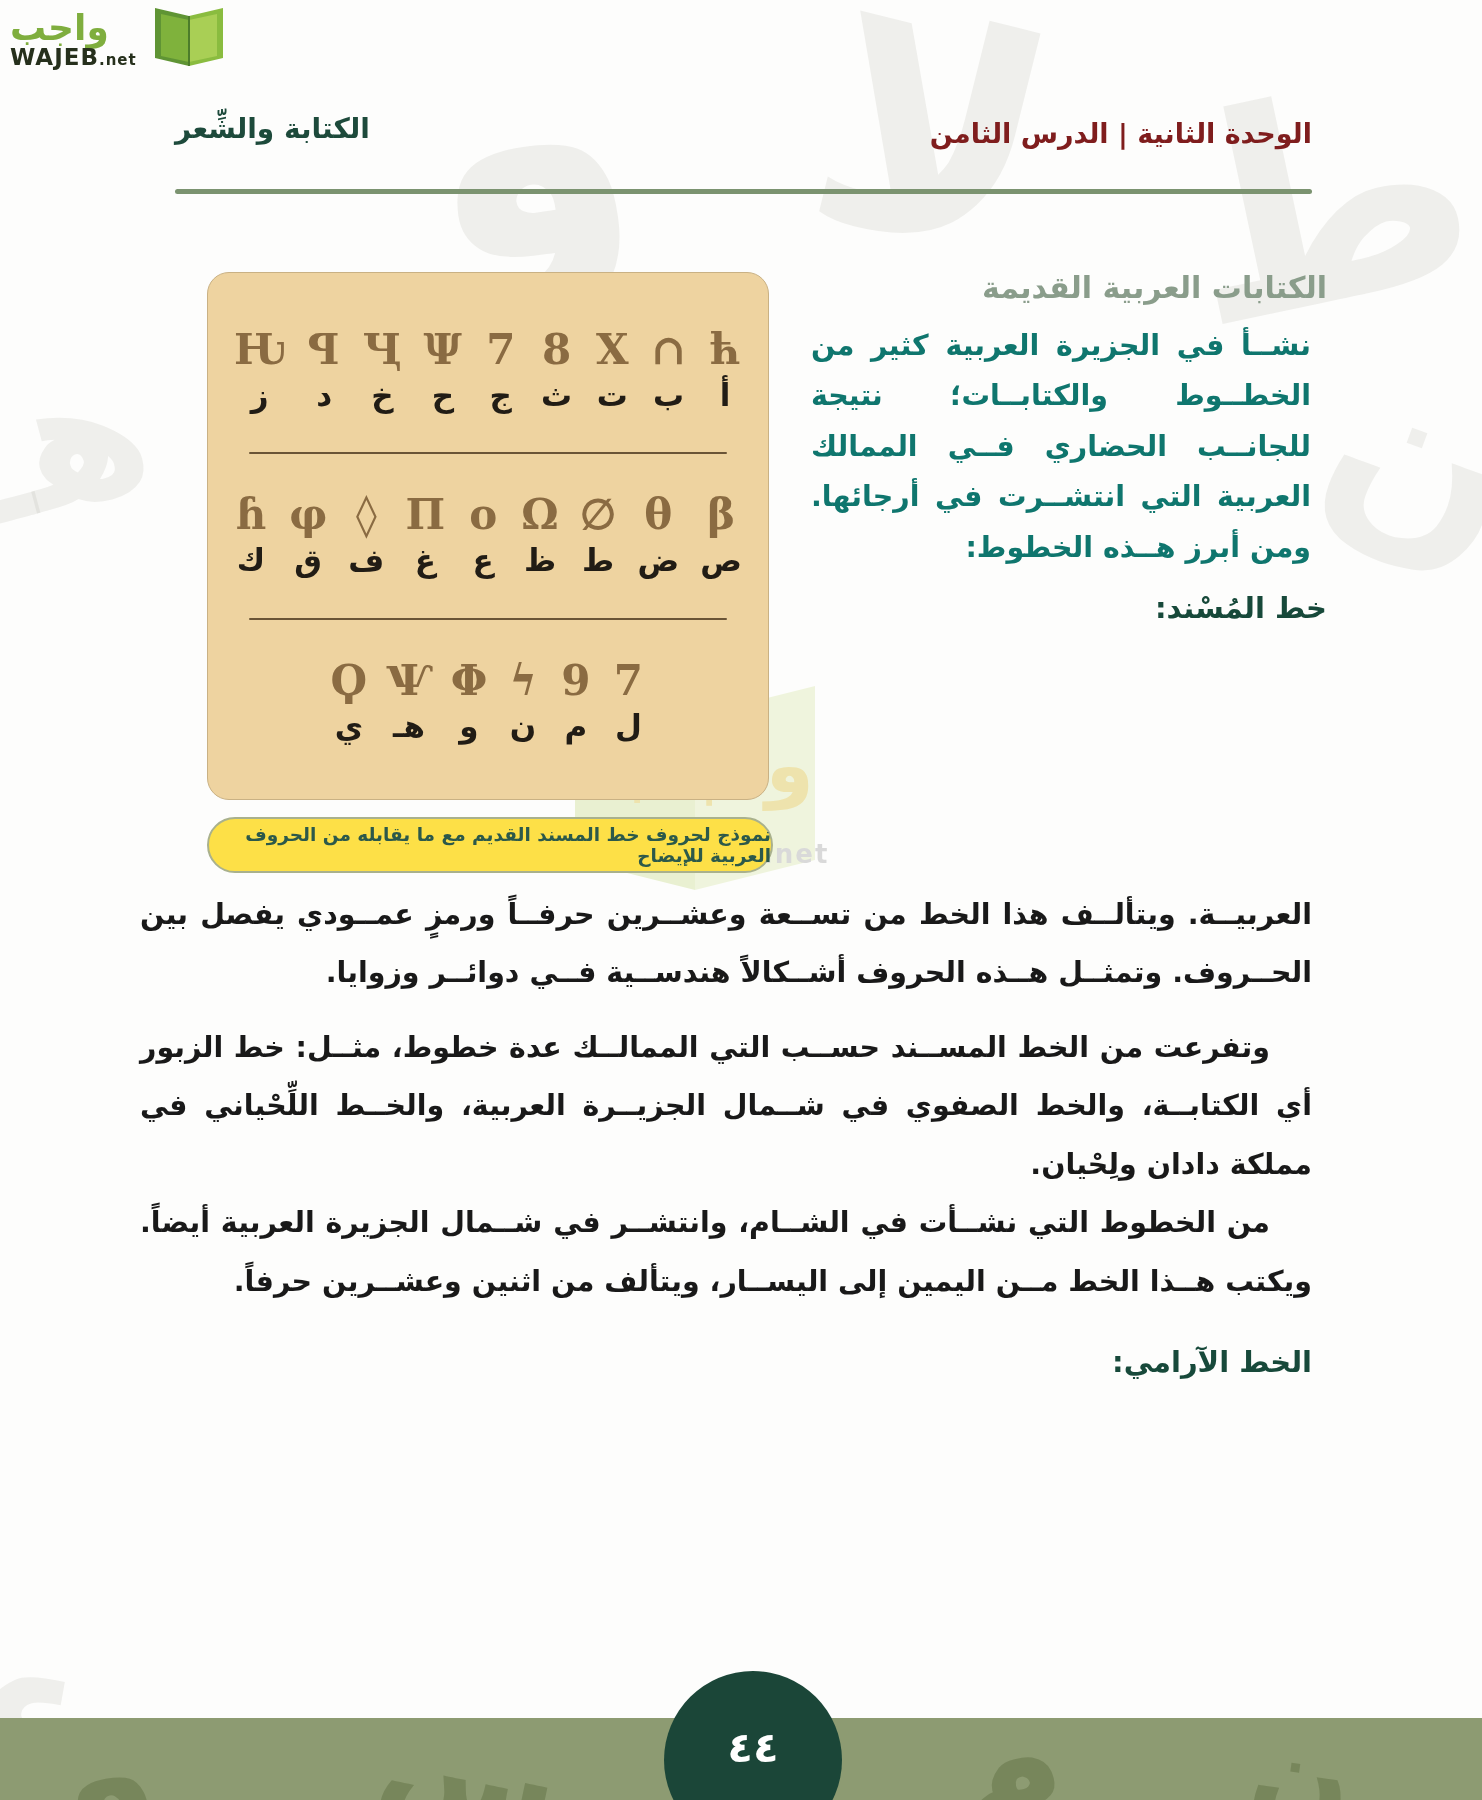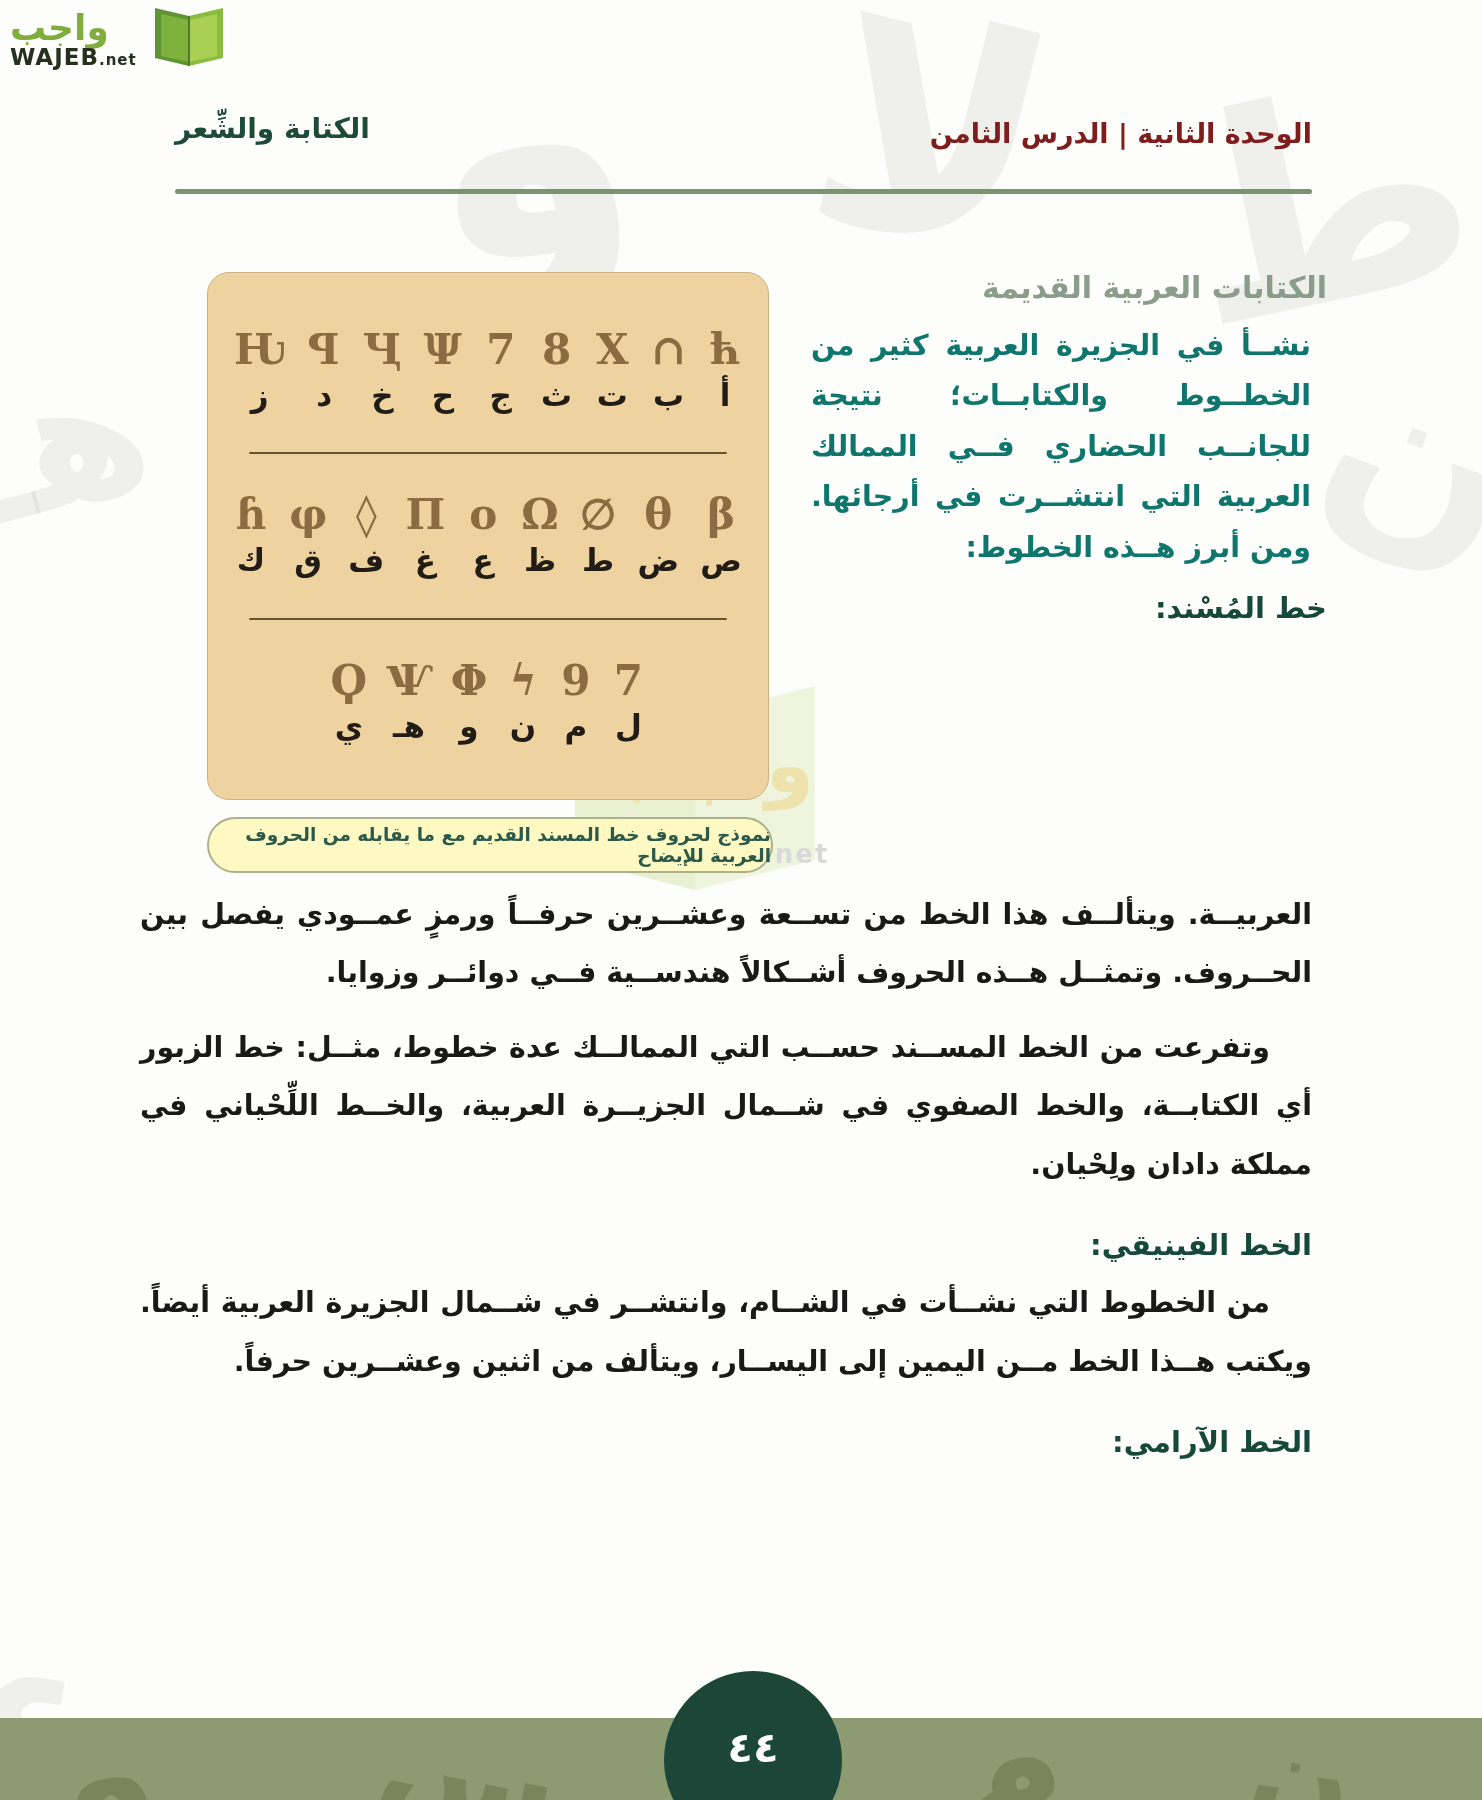--- a/index.html
+++ b/index.html
@@ -31,21 +31,21 @@
   .musnad-box{position:absolute;left:207px;top:272px;width:562px;height:528px;background:#eed3a0;border:1px solid #c9b184;border-radius:22px;z-index:2;display:flex;flex-direction:column;justify-content:space-evenly;padding:18px 26px;box-sizing:border-box;}
   .m-row{display:flex;direction:rtl;justify-content:space-between;}
   .m-row.narrow{width:62%;margin:0 auto;}
   .m-cell{display:flex;flex-direction:column;align-items:center;gap:4px;min-width:34px;}
   .m-glyph{font-family:"DejaVu Serif",serif;font-size:42px;line-height:1.1;color:#8a6b42;font-weight:bold;}
   .m-glyph.flip{display:inline-block;transform:scaleX(-1);}
   .m-letter{font-size:31px;font-weight:bold;color:#211c15;line-height:1.2;}
   .m-div{height:2px;background:#6a5436;width:94%;margin:2px auto;border-radius:1px;}
 
   
-  .caption{position:absolute;left:207px;top:817px;width:562px;height:52px;background:#fef9c3;border:2px solid #a9b18d;border-radius:28px;display:flex;align-items:center;justify-content:center;z-index:2;}
+  .caption{position:absolute;left:207px;top:817px;width:562px;height:52px;background:#fde047;border:2px solid #a9b18d;border-radius:28px;display:flex;align-items:center;justify-content:center;z-index:2;}
   .caption span{color:#2c594a;font-size:18.5px;font-weight:bold;direction:rtl;}
 
   
   .right-col{position:absolute;top:270px;right:155px;width:532px;z-index:2;direction:rtl;text-align:justify;}
   .h-sage{color:#8a9d8b;font-size:30px;font-weight:bold;margin:0 0 10px;}
   .h-green{color:#17493a;font-size:29px;font-weight:bold;margin:18px 0 8px;}
   .body-text{color:#0f766e;font-size:28.5px;font-weight:bold;line-height:1.77;margin:16px;}
   .right-col .body-text{text-align:justify;}
 
   
@@ -214,21 +214,20 @@
 
   <div class="right-col">
     <h2 class="h-sage">الكتابات العربية القديمة</h2>
     <p class="body-text">نشــأ في الجزيرة العربية كثير من الخطــوط والكتابــات؛ نتيجة للجانــب الحضاري فــي الممالك العربية التي انتشــرت في أرجائها. ومن أبرز هــذه الخطوط:</p>
     <h3 class="h-green">خط المُسْند:</h3>
   </div>
 
   <div class="full-text">
     <p class="no-ind sp1">العربيــة. ويتألــف هذا الخط من تســعة وعشــرين حرفــاً ورمزٍ عمــودي يفصل بين الحــروف. وتمثــل هــذه الحروف أشــكالاً هندســية فــي دوائــر وزوايا.</p>
     <p>وتفرعت من الخط المســند حســب التي الممالــك عدة خطوط، مثــل: خط الزبور أي الكتابــة، والخط الصفوي في شــمال الجزيــرة العربية، والخــط اللِّحْياني في مملكة دادان ولِحْيان.</p>
-    <h3 class="h-green">الخط الفينيقي:</h3>
     <p>من الخطوط التي نشــأت في الشــام، وانتشــر في شــمال الجزيرة العربية أيضاً. ويكتب هــذا الخط مــن اليمين إلى اليســار، ويتألف من اثنين وعشــرين حرفاً.</p>
     <h3 class="h-green">الخط الآرامي:</h3>
   </div>
 
   <div class="footer-band">
     <span class="band-glyph" style="top:-30px;left:60px;font-size:150px;transform:rotate(-10deg);">و</span>
     <span class="band-glyph" style="top:-20px;left:380px;font-size:130px;transform:rotate(12deg);">س</span>
     <span class="band-glyph" style="top:-40px;left:950px;font-size:150px;transform:rotate(-14deg);">م</span>
     <span class="band-glyph" style="top:-10px;left:1250px;font-size:120px;transform:rotate(8deg);">ن</span>
   </div>

